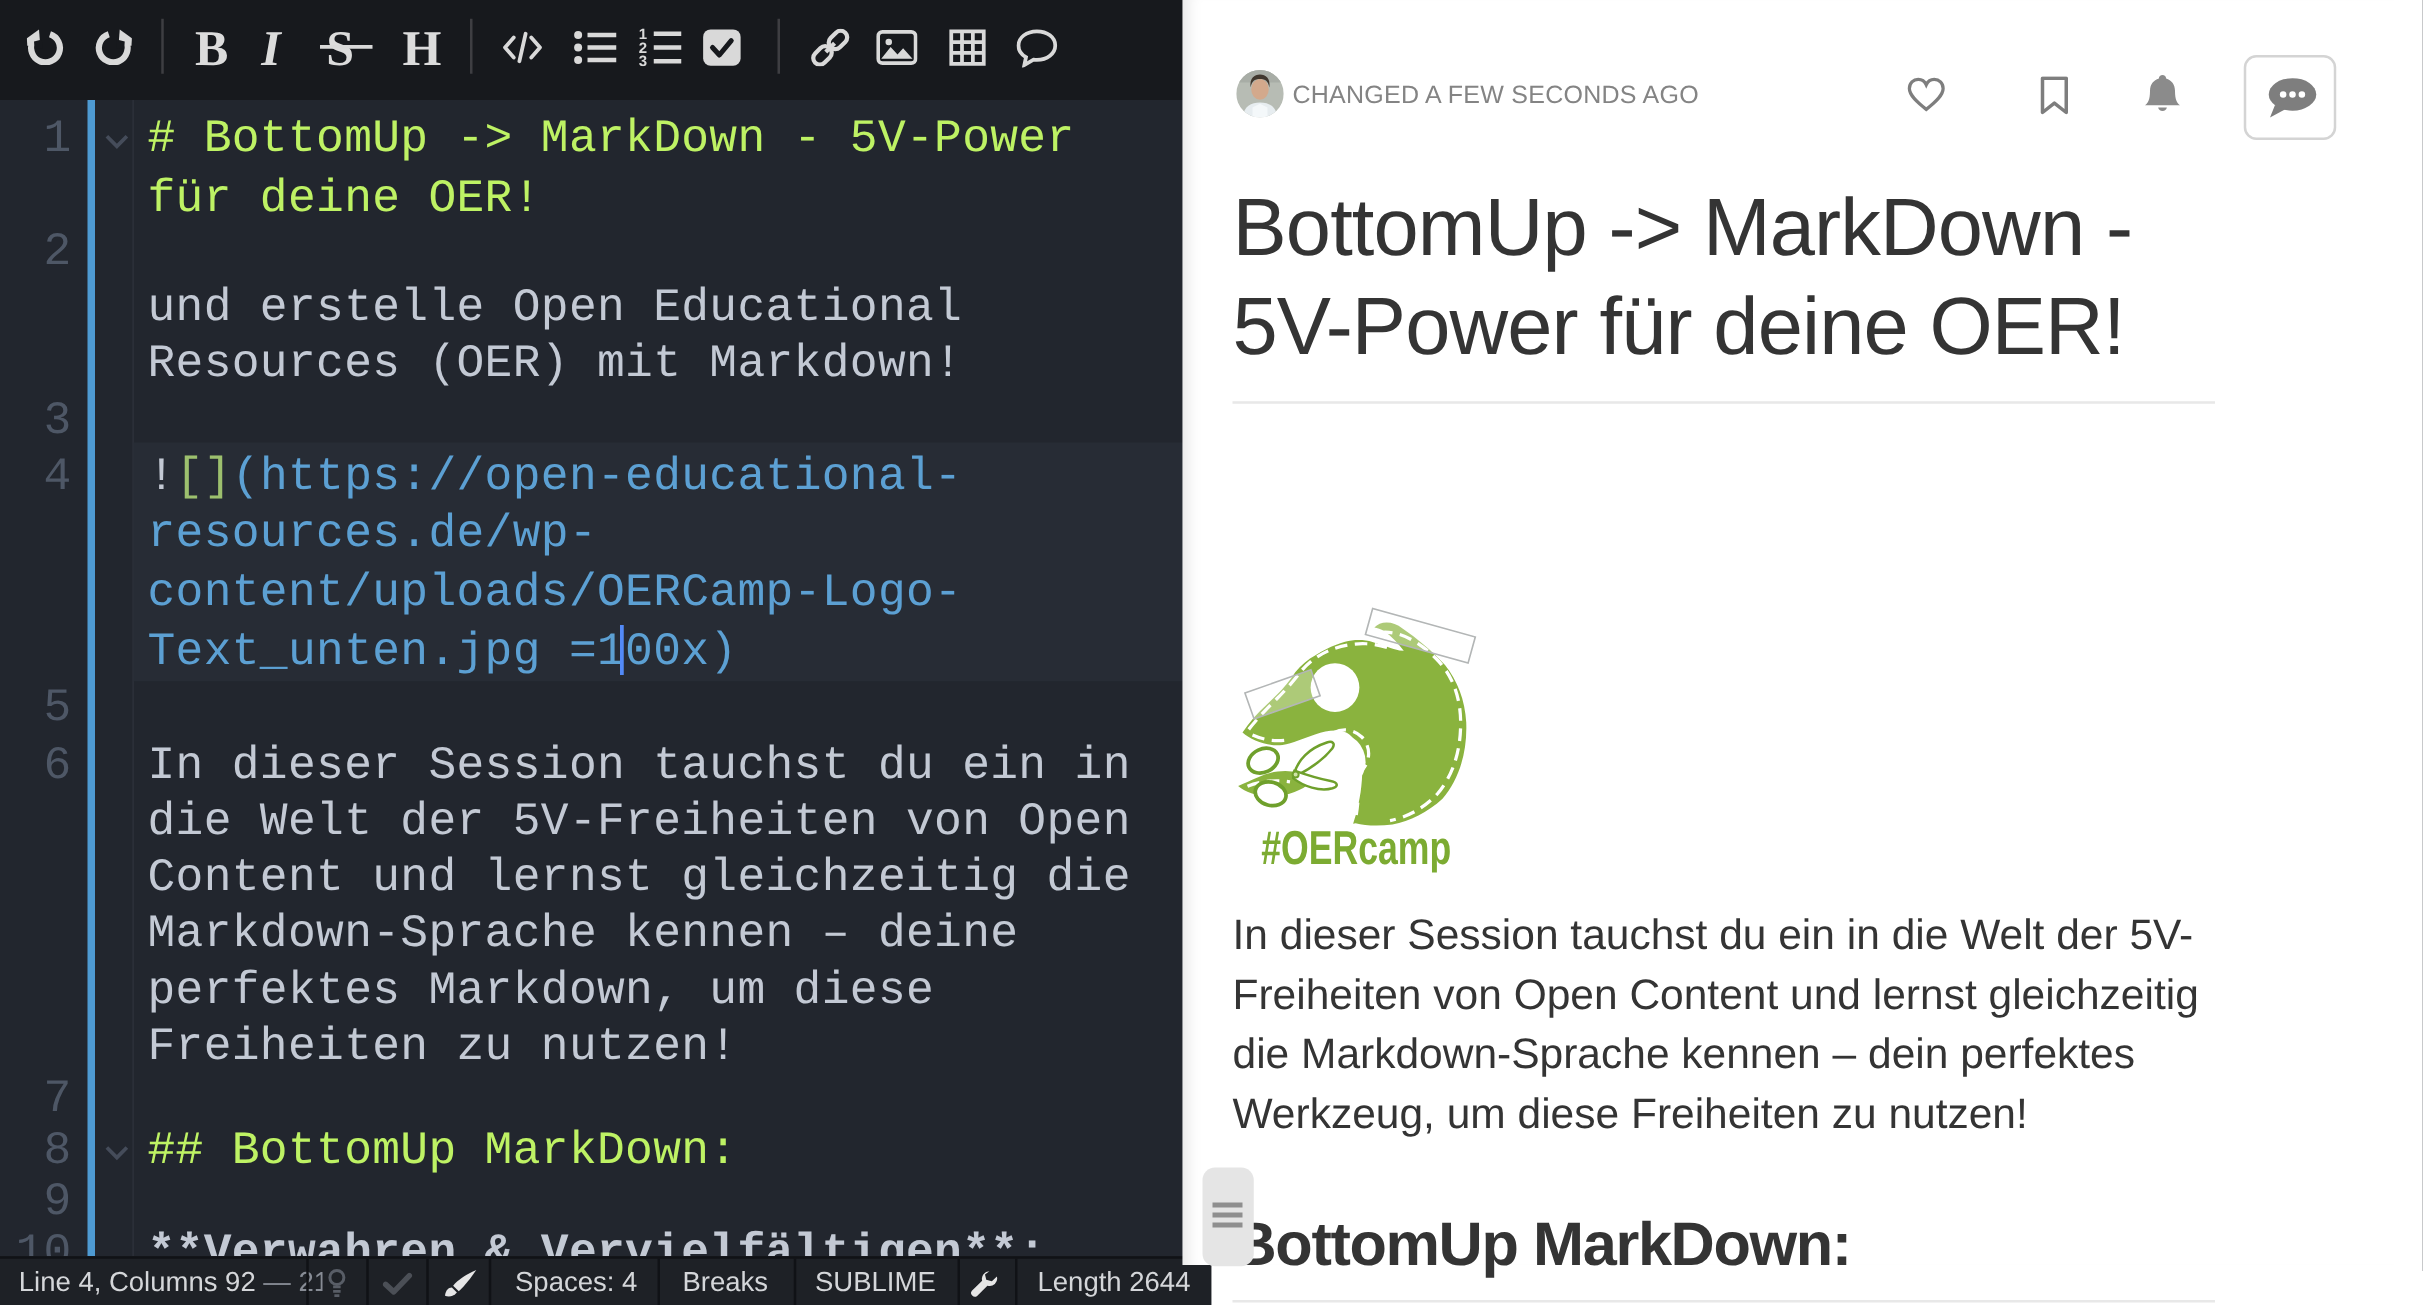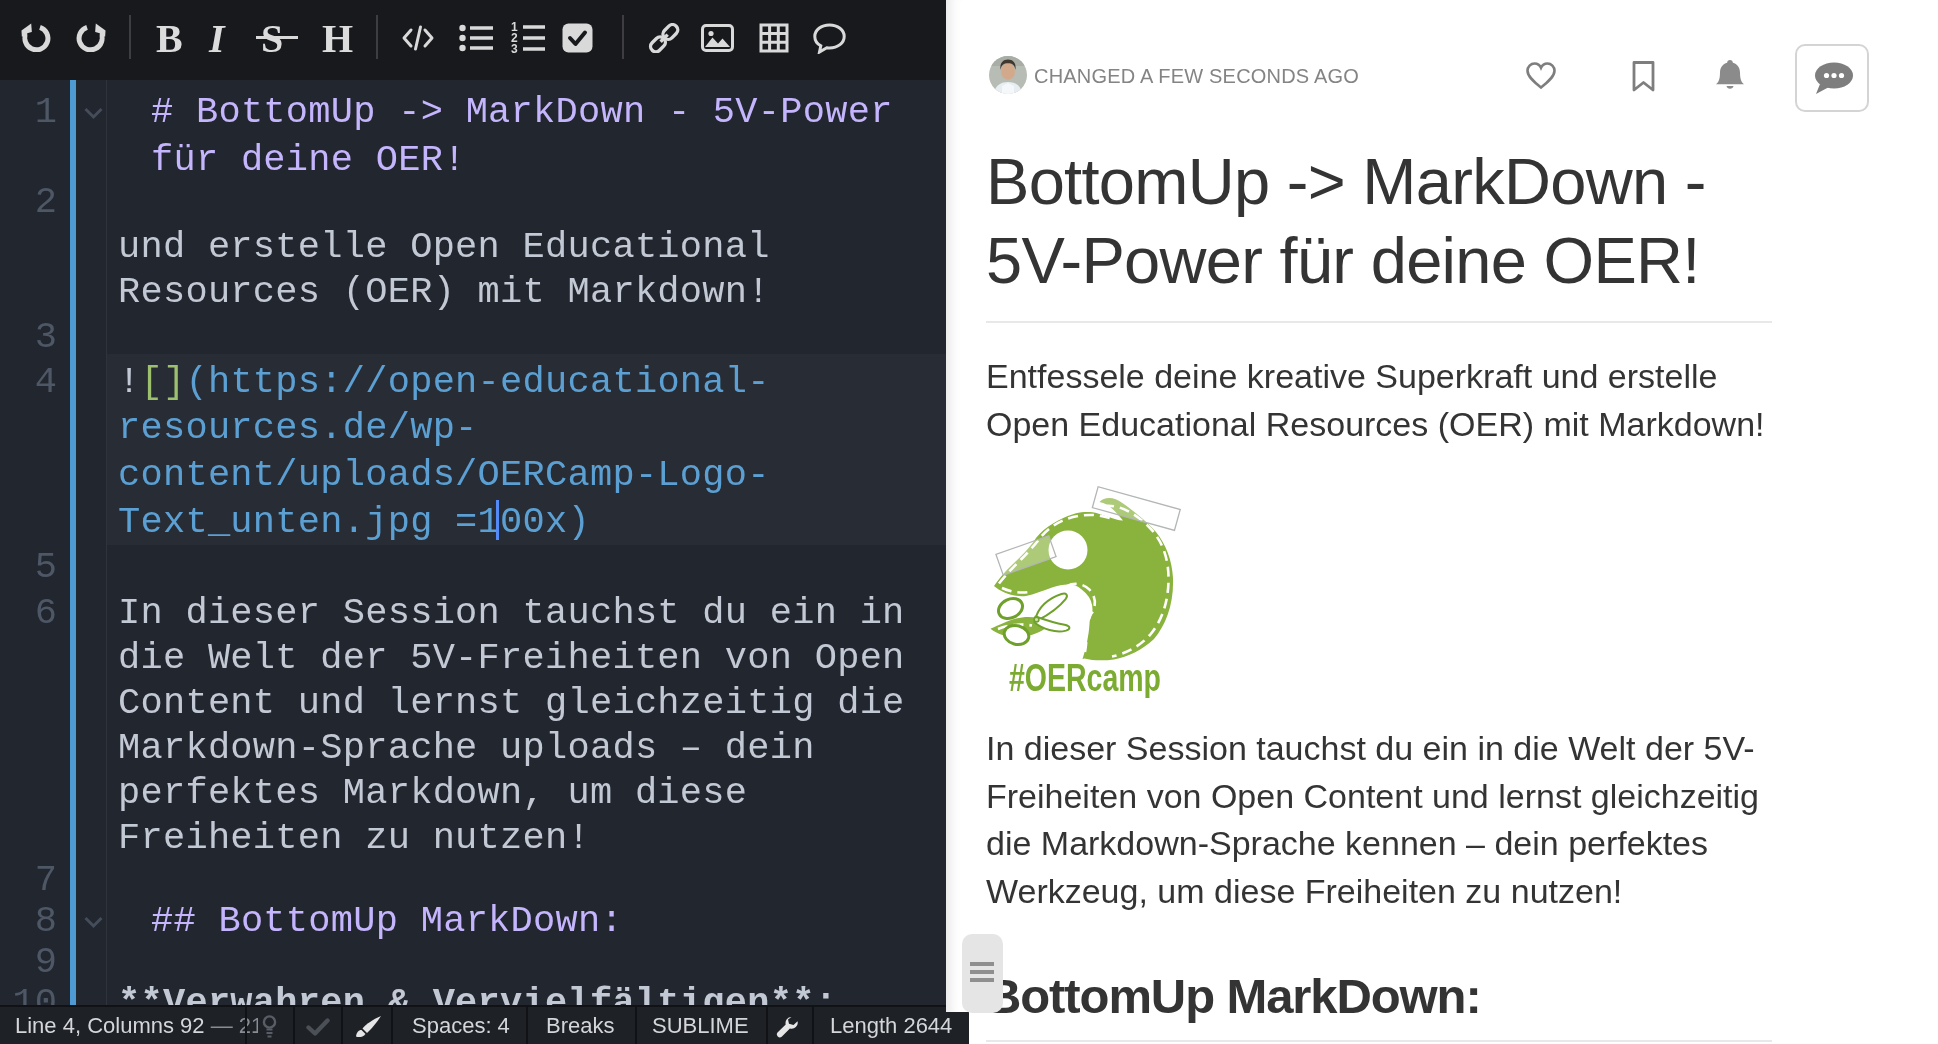--- a/index.html
+++ b/index.html
@@ -10,21 +10,21 @@
   #left { position:absolute; left:0; top:0; width:969px; height:1044px; background:#22262e; }
   #toolbar { position:absolute; left:0; top:0; width:969px; height:80px; background:#17191d; }
   #toolbar .tdiv { position:absolute; top:15px; width:2px; height:44px; background:#3e3e42; }
   .tserif { position:absolute; font-family:"Liberation Serif", serif; font-weight:bold; font-size:40px; line-height:40px; color:#dcdcdc; }
   #editor { position:absolute; left:0; top:0; width:969px; height:1005px; overflow:hidden; }
   #gutborder { position:absolute; left:106px; top:80px; width:1px; height:925px; background:#2f333c; }
   #bluebar { position:absolute; left:70px; top:80px; width:6px; height:925px; background:#4e9ad2; }
   #activeline { position:absolute; left:107px; top:354px; width:841px; height:191px; background:#272c35; }
   .cr { position:absolute; left:118px; font-family:"Liberation Mono", monospace; font-size:37px; line-height:37px; letter-spacing:0.27px; white-space:pre; color:#c3c9d4; }
   .ln { position:absolute; left:0; width:57px; text-align:right; font-family:"Liberation Mono", monospace; font-size:37px; line-height:37px; color:#4e5766; }
-  .org { color:#c4b5fd;margin-left:33px; }
+  .org { color:#bef264; }
   .blu { color:#5ca0d3; }
   .grn { color:#9dc06e; }
   .wht { color:#c3c9d4; }
   #cursor { position:absolute; left:496px; top:500px; width:3px; height:40px; background:#538af8; }
   #sbthumb { position:absolute; left:953px; top:82px; width:9px; height:164px; border-radius:5px; background:#c9ccd1; }
   #statusbar { position:absolute; left:0; top:1005px; width:969px; height:39px; background:#1e2126; border-top:2px solid #101216; font-size:22px; color:#d4d6d9; }
   .sdiv { position:absolute; top:0; width:2px; height:37px; background:#101216; }
   .sitem { position:absolute; top:0; height:37px; line-height:37px; }
   
   #right { position:absolute; left:946px; top:0; width:969px; height:1012px; background:#fff; box-shadow: inset 14px 0 12px -10px rgba(0,0,0,0.10); }
@@ -63,21 +63,21 @@
     <div class="cr org" style="top:142px">für deine OER!</div>
     <div class="cr" style="top:229px">und erstelle Open Educational</div>
     <div class="cr" style="top:274px">Resources (OER) mit Markdown!</div>
     <div class="cr" style="top:364px"><span class="wht">!</span><span class="grn">[]</span><span class="blu">(https://open-educational-</span></div>
     <div class="cr blu" style="top:410px">resources.de/wp-</div>
     <div class="cr blu" style="top:457px">content/uploads/OERCamp-Logo-</div>
     <div class="cr blu" style="top:504px">Text_unten.jpg =100x)</div>
     <div class="cr" style="top:595px">In dieser Session tauchst du ein in</div>
     <div class="cr" style="top:640px">die Welt der 5V-Freiheiten von Open</div>
     <div class="cr" style="top:685px">Content und lernst gleichzeitig die</div>
-    <div class="cr" style="top:730px">Markdown-Sprache uploads – dein</div>
+    <div class="cr" style="top:730px">Markdown-Sprache kennen – deine</div>
     <div class="cr" style="top:775px">perfektes Markdown, um diese</div>
     <div class="cr" style="top:820px">Freiheiten zu nutzen!</div>
     <div class="cr org" style="top:903px">## BottomUp MarkDown:</div>
     <div class="cr" style="top:985px;font-weight:bold">**Verwahren &amp; Vervielfältigen**:</div>
     <div id="cursor"></div>
     <div id="sbthumb"></div>
   </div>
   <div id="toolbar">
 
     <svg class="abs" style="left:21px;top:22px" width="32" height="30" viewBox="0 0 32 30">
@@ -218,22 +218,20 @@
     <path d="M8 22 L4 32 L17 25 Z" fill="#7e7e7e"></path>
     <circle cx="14.5" cy="13.5" r="2.6" fill="#fff"></circle>
       <circle cx="22" cy="13.5" r="2.6" fill="#fff"></circle>
       <circle cx="29.5" cy="13.5" r="2.6" fill="#fff"></circle>
   </svg>
 
   <div class="txt" style="left:40px;top:142px;font-size:65px;line-height:79px;font-weight:normal;letter-spacing:-0.7px;white-space:pre">BottomUp -&gt; MarkDown -
 5V-Power für deine OER!</div>
   <div class="hr" style="top:321px"></div>
 
-  <div class="txt" style="left:40px;top:353px;font-size:34px;line-height:47.5px;white-space:pre">Entfessele deine kreative Superkraft und erstelle
-Open Educational Resources (OER) mit Markdown!</div>
 
   <svg class="abs" style="left:40px;top:478px" width="200" height="220" viewBox="0 0 200 220">
     <path d="M113.5 24
       C 118 18.8 128 18.2 136 24.8
       C 148 33 160 43 170 54
       C 180 66.5 186 82 187 100
       C 188 126 180 147 168 161
       C 156 172 142 179 128 181.5
       C 117 183 106 182.5 98.5 180.5
       L 96.5 181

